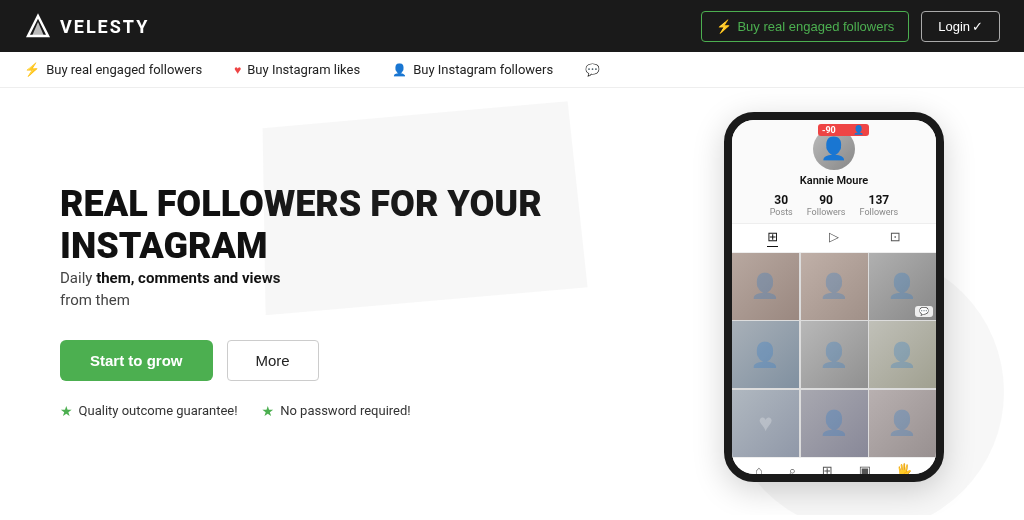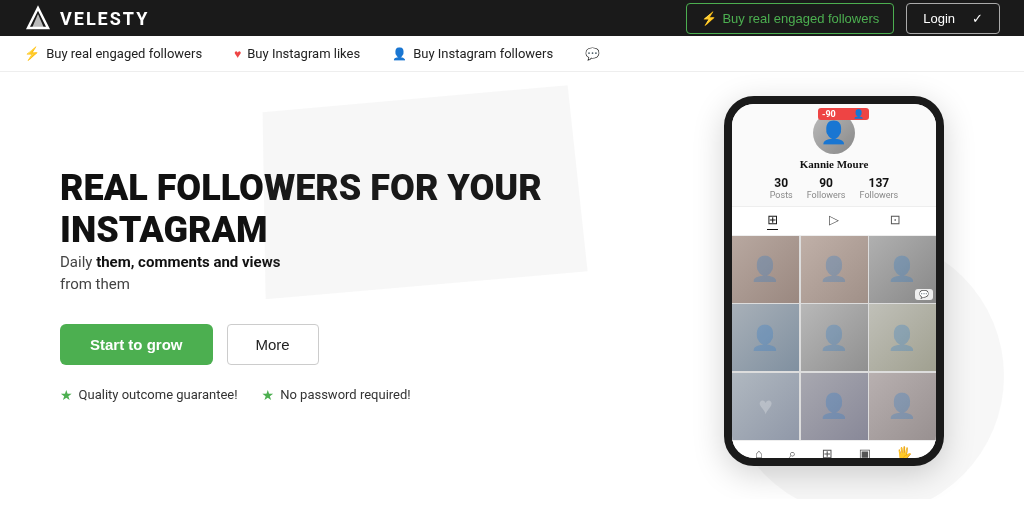--- a/index.html
+++ b/index.html
@@ -11,21 +11,21 @@
       overflow: hidden;
     }
 
     
     .header {
       background: #1a1a1a;
       display: flex;
       align-items: center;
       justify-content: space-between;
       padding: 0 24px;
-      height: 36px;
+      height: 52px;
     }
     .logo {
       display: flex;
       align-items: center;
       gap: 8px;
       color: #fff;
       font-weight: 700;
       font-size: 18px;
       letter-spacing: 2px;
     }
@@ -53,21 +53,21 @@
     .btn-login {
       background: transparent;
       border: 1.5px solid #aaa;
       color: #fff;
       padding: 7px 16px;
       border-radius: 4px;
       font-size: 13px;
       cursor: pointer;
       display: flex;
       align-items: center;
-      gap: 17px;
+      gap: 2px;
     }
 
     
     .navbar {
       background: #fff;
       display: flex;
       align-items: center;
       gap: 32px;
       padding: 10px 24px;
       border-bottom: 1px solid #eee;
@@ -238,21 +238,20 @@
       border-radius: 3px;
       display: flex;
       align-items: center;
       gap: 18px;
     }
     .phone-username {
       font-size: 11px;
       font-weight: 600;
       color: #111;
       margin-bottom: 6px;
-      font-family: Liberation Serif, serif;
     }
     .phone-stats {
       display: flex;
       gap: 14px;
     }
     .phone-stat {
       display: flex;
       flex-direction: column;
       align-items: center;
     }

